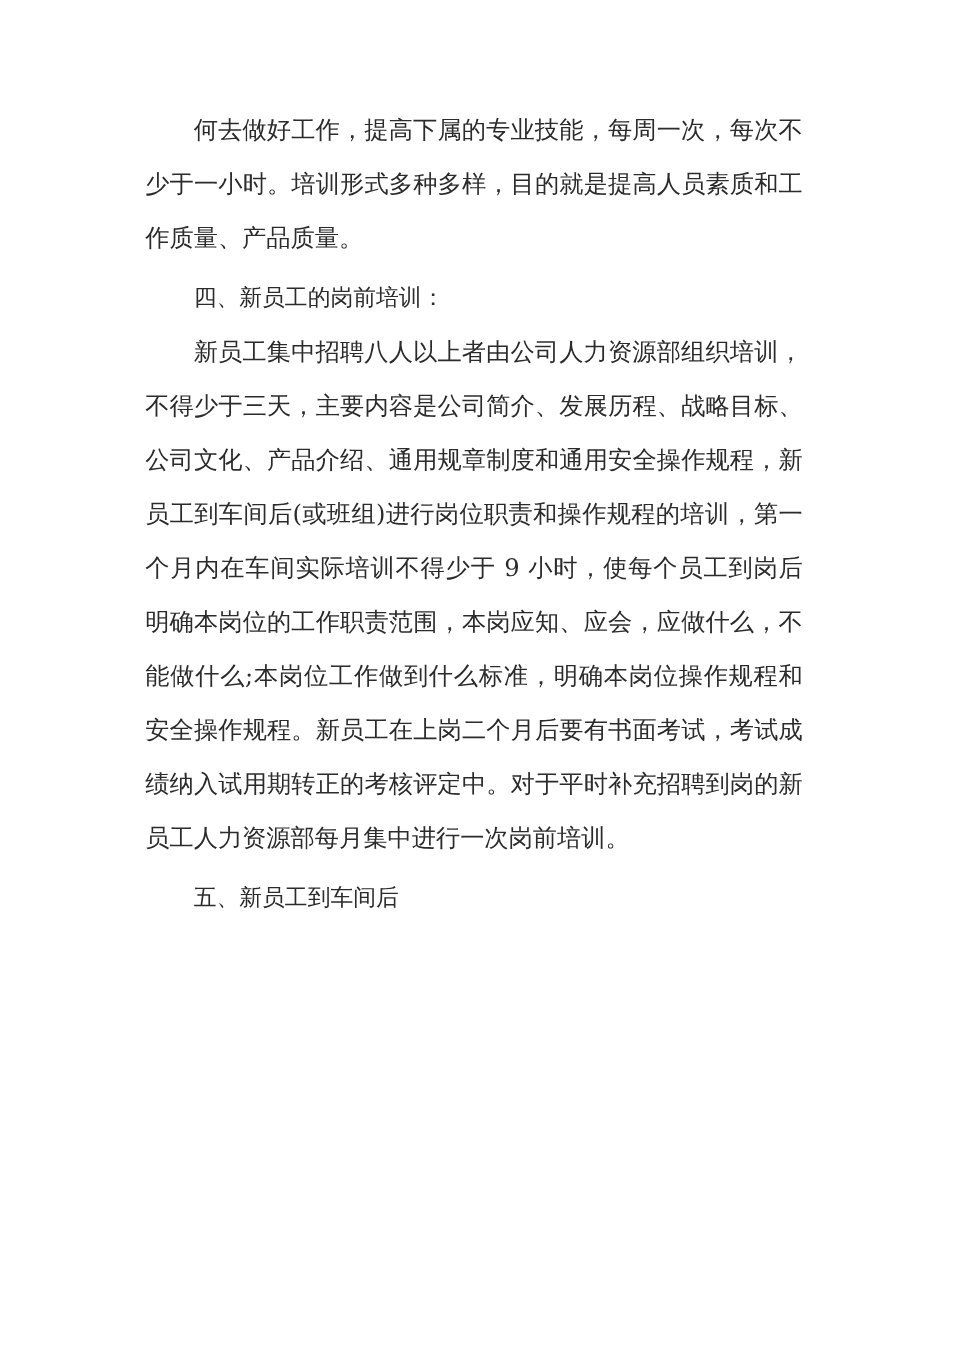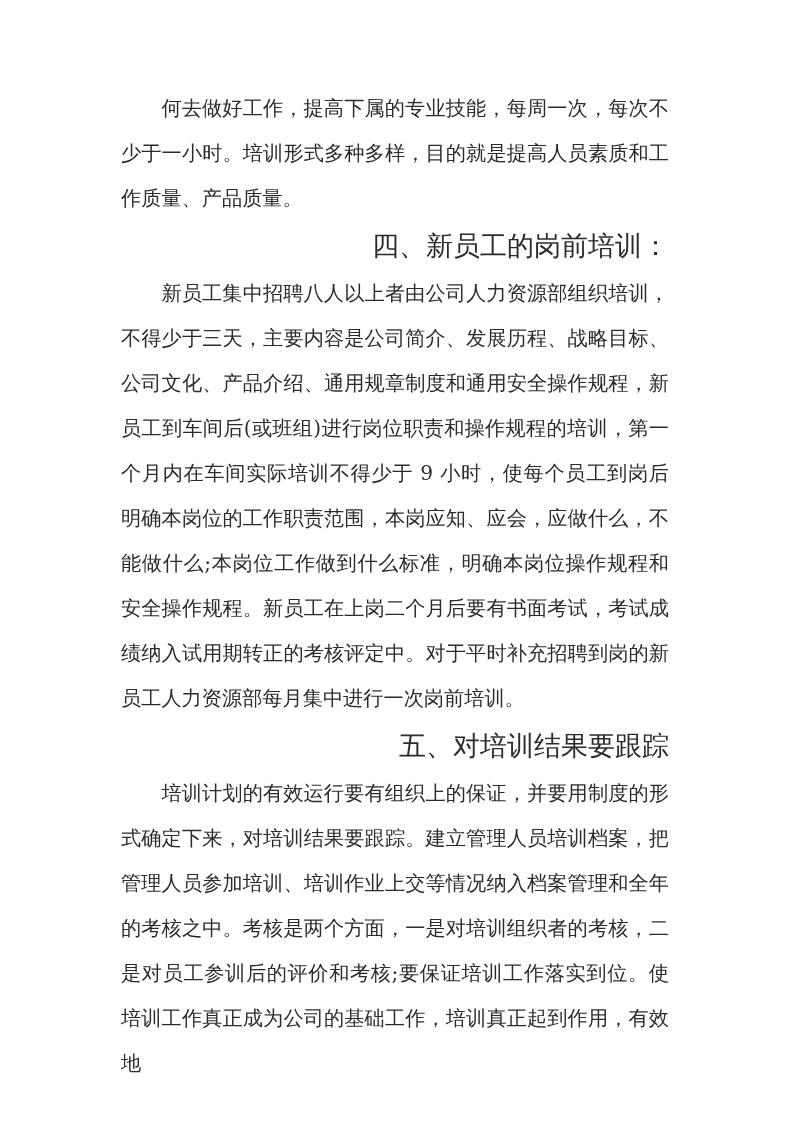--- a/index.html
+++ b/index.html
@@ -35,42 +35,40 @@
     text-align: justify;
     text-justify: inter-ideograph;
     text-indent: 40.4px;
     letter-spacing: 0px;
     word-break: break-all;
     -webkit-font-feature-settings: normal;
     font-weight: normal;
   }
   .heading {
     margin: 0;
-    font-size: 27px;
+    font-size: 19px;
     line-height: 45px;
-    text-align: right;
+    text-align: left;
     text-indent: 40.4px;
     font-weight: normal;
     word-break: break-all;
-    font-family: Liberation Mono, monospace;
   }
   .heading {
     margin-top: 5px;
   }
 </style>
 </head>
 <body>
 
 <div class="page">
   <div class="content">
 
     <p class="para">何去做好工作，提高下属的专业技能，每周一次，每次不少于一小时。培训形式多种多样，目的就是提高人员素质和工作质量、产品质量。</p>
 
     <p class="heading">四、新员工的岗前培训：</p>
 
     <p class="para">新员工集中招聘八人以上者由公司人力资源部组织培训，不得少于三天，主要内容是公司简介、发展历程、战略目标、公司文化、产品介绍、通用规章制度和通用安全操作规程，新员工到车间后(或班组)进行岗位职责和操作规程的培训，第一个月内在车间实际培训不得少于 9 小时，使每个员工到岗后明确本岗位的工作职责范围，本岗应知、应会，应做什么，不能做什么;本岗位工作做到什么标准，明确本岗位操作规程和安全操作规程。新员工在上岗二个月后要有书面考试，考试成绩纳入试用期转正的考核评定中。对于平时补充招聘到岗的新员工人力资源部每月集中进行一次岗前培训。</p>
 
-    <p class="heading">五、对培训结果要跟踪</p>
+    <p class="heading">五、新员工到车间后</p>
 
-    <p class="para">培训计划的有效运行要有组织上的保证，并要用制度的形式确定下来，对培训结果要跟踪。建立管理人员培训档案，把管理人员参加培训、培训作业上交等情况纳入档案管理和全年的考核之中。考核是两个方面，一是对培训组织者的考核，二是对员工参训后的评价和考核;要保证培训工作落实到位。使培训工作真正成为公司的基础工作，培训真正起到作用，有效地</p>
 
   </div>
 </div>
 
 </body></html>

